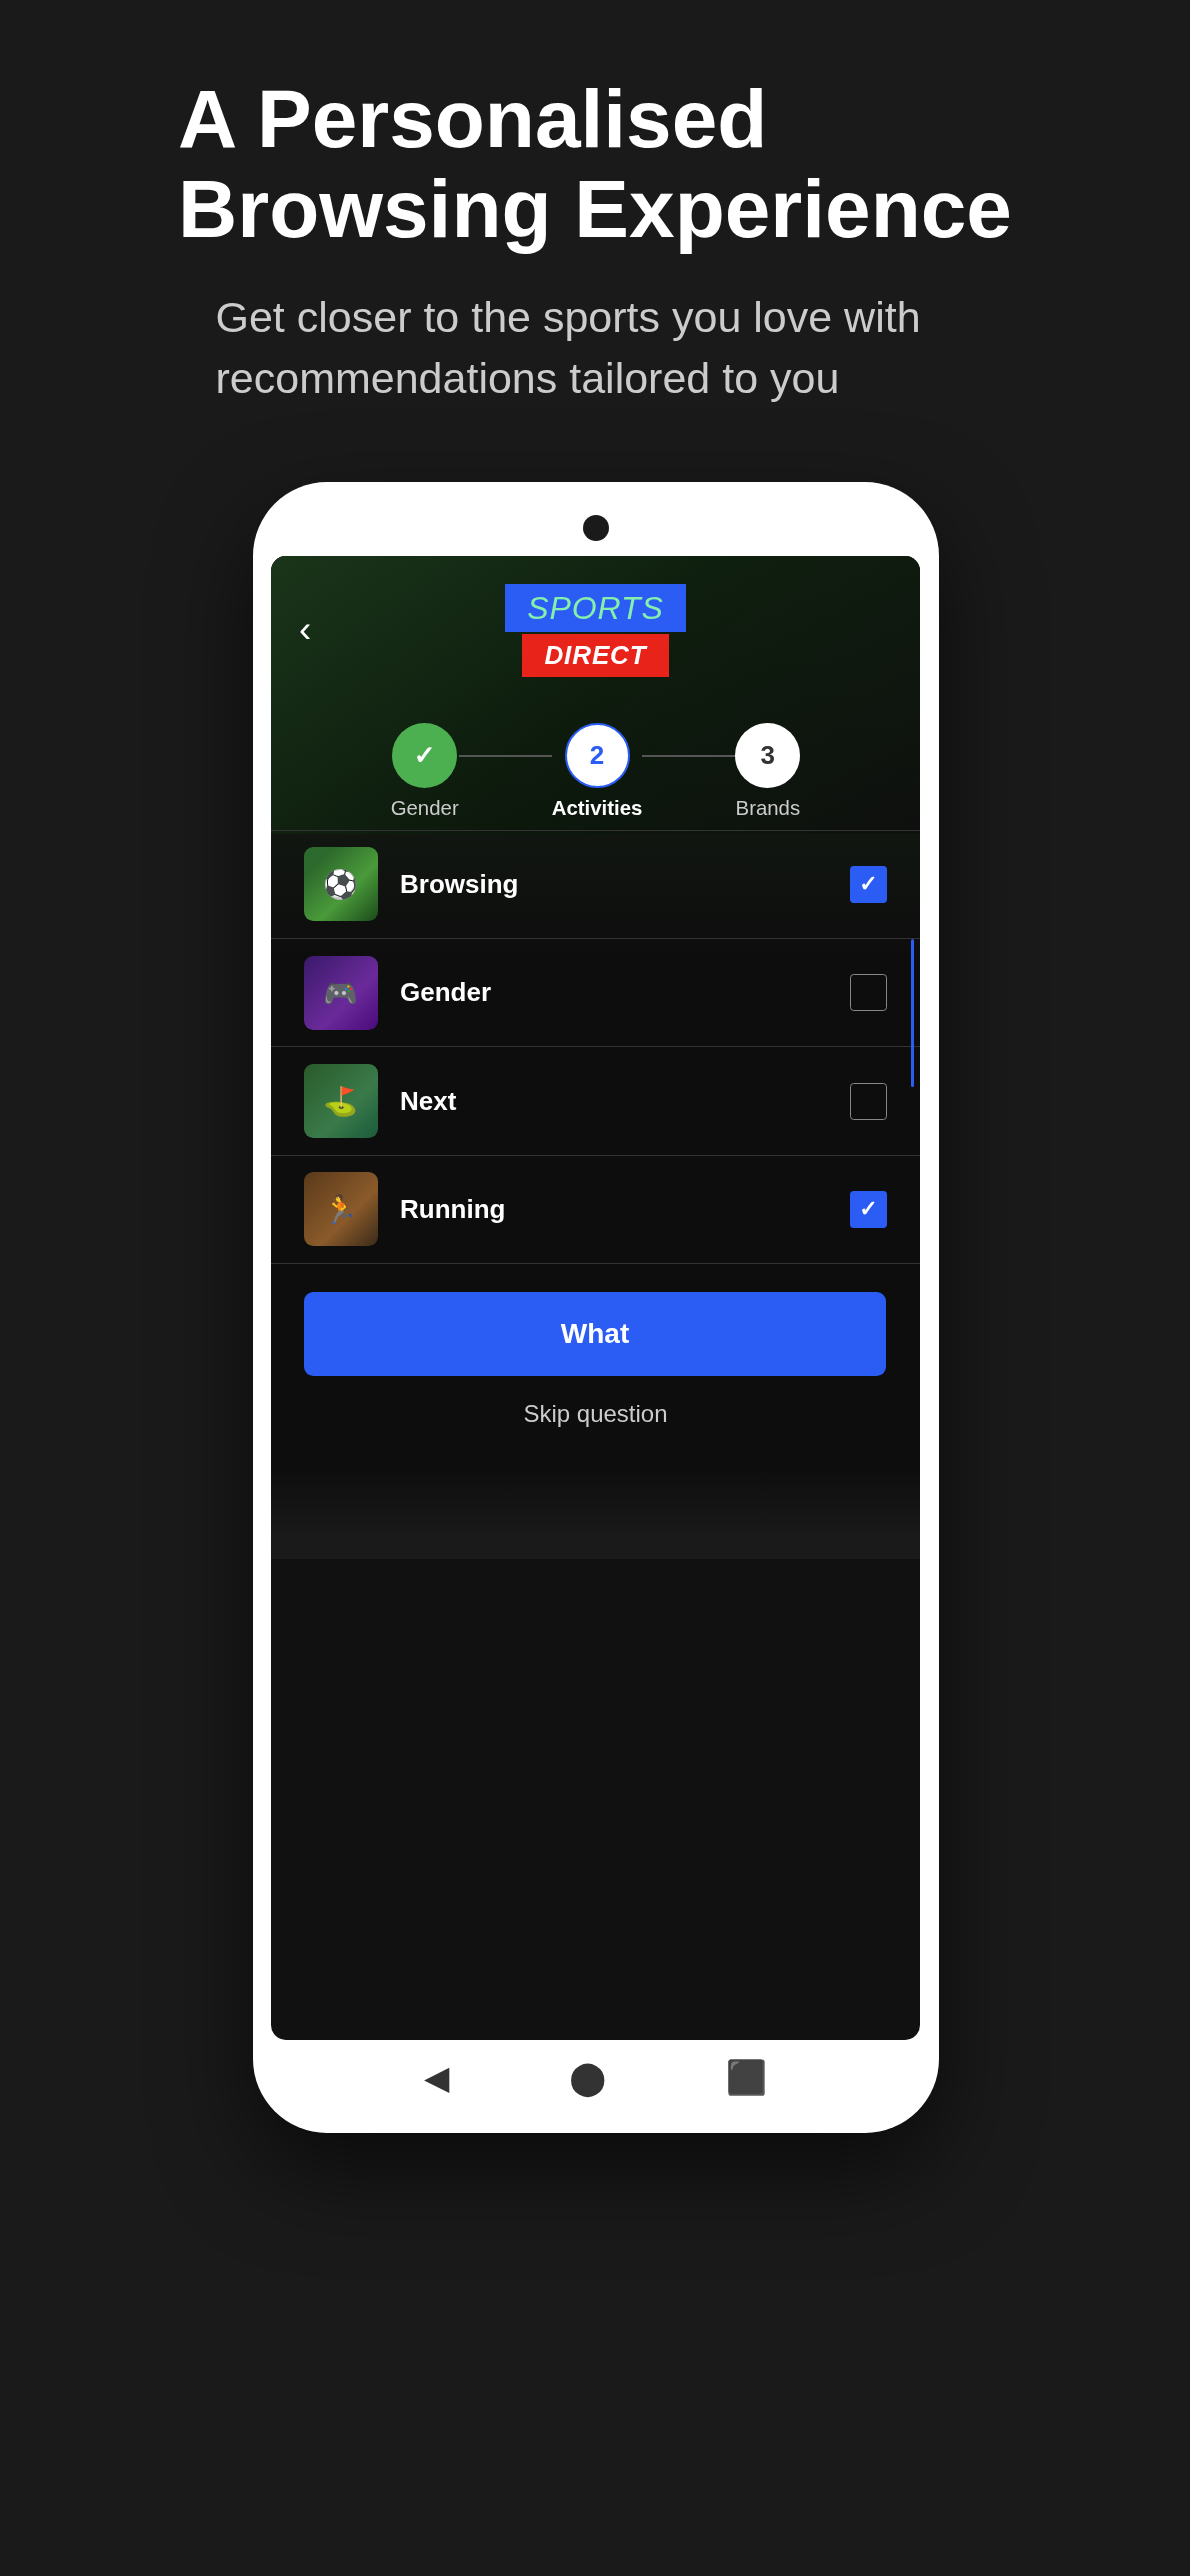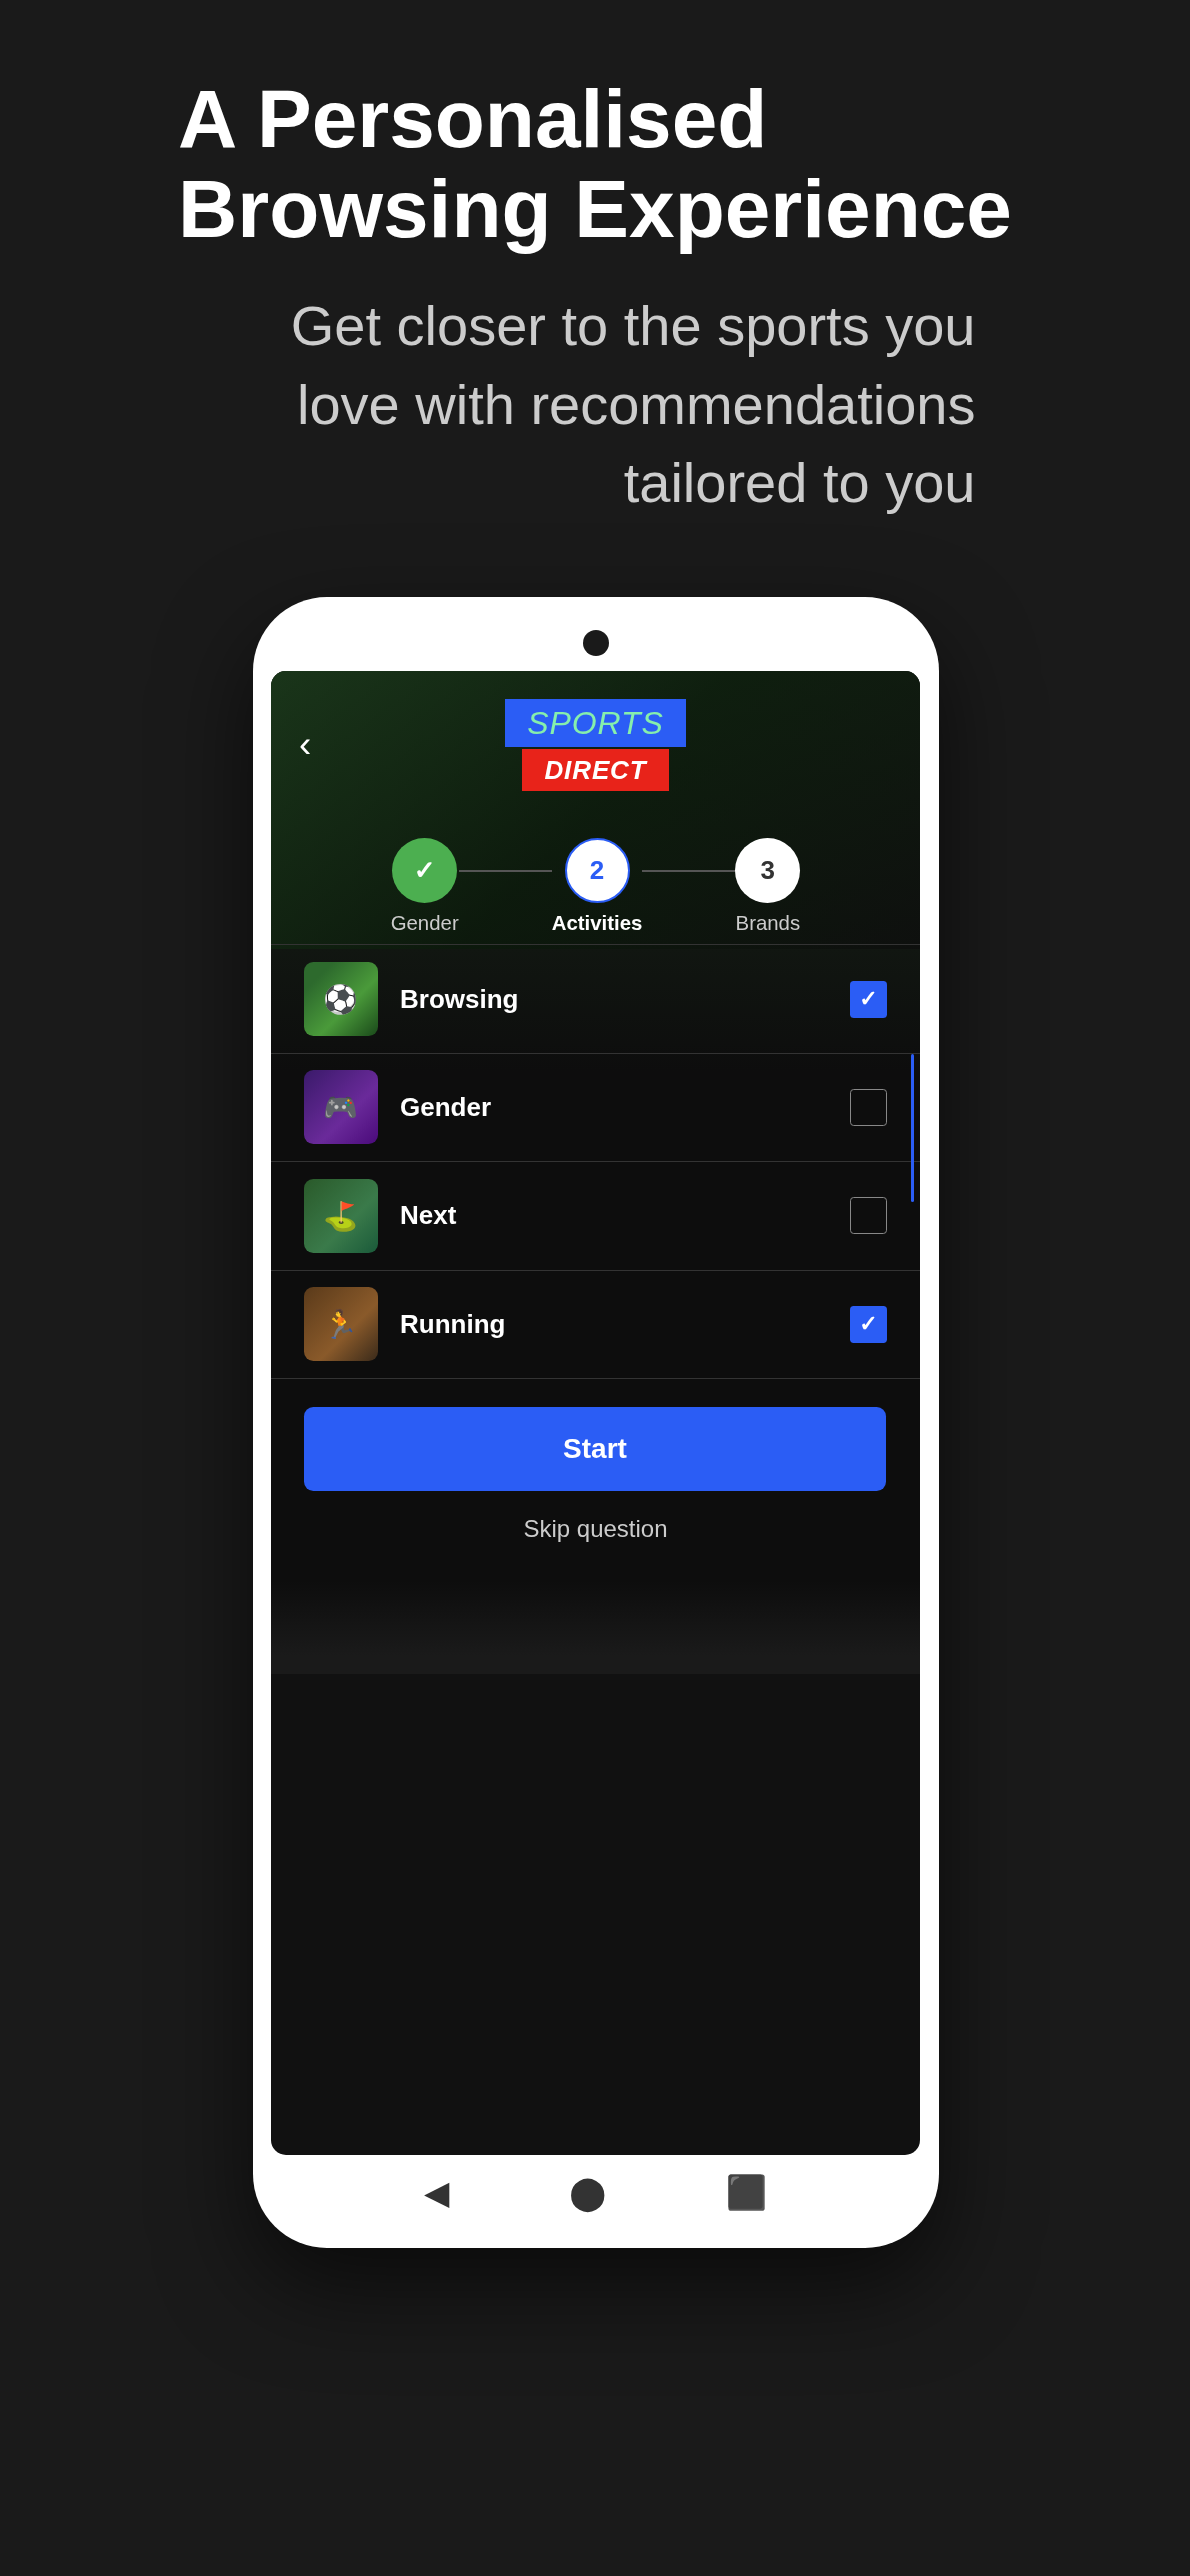--- a/index.html
+++ b/index.html
@@ -20,23 +20,23 @@
       font-size: 82px;
       font-weight: 900;
       text-align: left;
       line-height: 1.1;
       margin-bottom: 33px;
       max-width: 835px;
     }
 
     .hero-subtitle {
       color: #cccccc;
-      font-size: 56px;
+      font-size: 43px;
       font-weight: 400;
-      text-align: right;
+      text-align: left;
       line-height: 1.4;
       max-width: 760px;
       margin-bottom: 74px;
     }
 
     
     .phone-mockup {
       width: 686px;
       background: #ffffff;
       border-radius: 74px;
@@ -496,21 +496,21 @@
               <div class="thumb-running"></div>
             </div>
             <span class="activity-name">Running</span>
             <div class="checkbox checked">
               <span class="checkmark">✓</span>
             </div>
           </div>
 
         </div>
 
-        <button class="next-btn">Start</button>
+        <button class="next-btn">What</button>
 
         <span class="skip-btn">Skip question</span>
 
         <div class="screen-bottom-fade"></div>
 
       </div>
     </div>
   </div>
 
   <div class="phone-bottom-bar">

